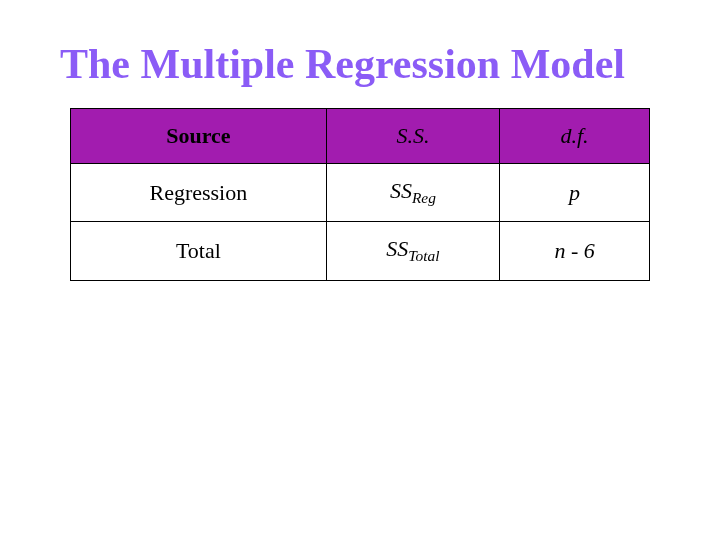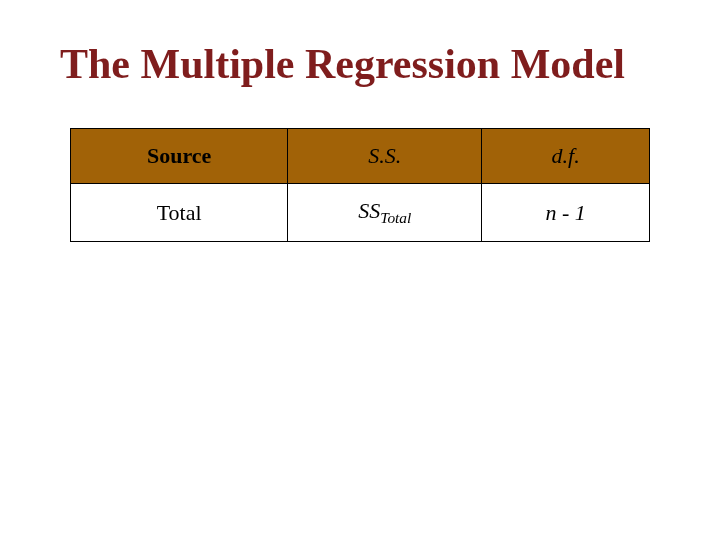--- a/index.html
+++ b/index.html
@@ -16,22 +16,22 @@
       overflow: hidden;
       display: flex;
       flex-direction: column;
       align-items: flex-start;
       padding: 40px 60px;
     }
 
     .page-title {
       font-size: 42px;
       font-weight: bold;
-      color: #7f1d1d;
-      margin-bottom: 40px;
+      color: #8b5cf6;
+      margin-bottom: 20px;
       font-family: 'Times New Roman', Times, serif;
     }
 
     .regression-table {
       border-collapse: collapse;
       width: 580px;
       margin-left: 10px;
     }
 
     .regression-table th,
@@ -40,21 +40,21 @@
       padding: 14px 20px;
       text-align: center;
       font-size: 22px;
       font-family: 'Times New Roman', Times, serif;
       color: #000000;
     }
 
     .regression-table thead th {
       font-style: italic;
       font-weight: normal;
-      background: #a16207;
+      background: #a21caf;
     }
 
     .regression-table thead th:first-child {
       font-style: normal;
       font-weight: bold;
     }
 
     .regression-table tbody td:first-child {
       font-style: normal;
       font-weight: normal;
@@ -85,20 +85,27 @@
 <table class="regression-table">
   <thead>
     <tr>
       <th>Source</th>
       <th>S.S.</th>
       <th>d.f.</th>
     </tr>
   </thead>
   <tbody>
     <tr>
+      <td class="row-label">Regression</td>
+      <td>
+        <span class="italic-text">SS</span><span class="subscript italic-text">Reg</span>
+      </td>
+      <td>p</td>
+    </tr>
+    <tr>
       <td class="row-label">Total</td>
       <td>
         <span class="italic-text">SS</span><span class="subscript italic-text">Total</span>
       </td>
-      <td>n - 1</td>
+      <td>n - 6</td>
     </tr>
   </tbody>
 </table>
 
 </body></html>

